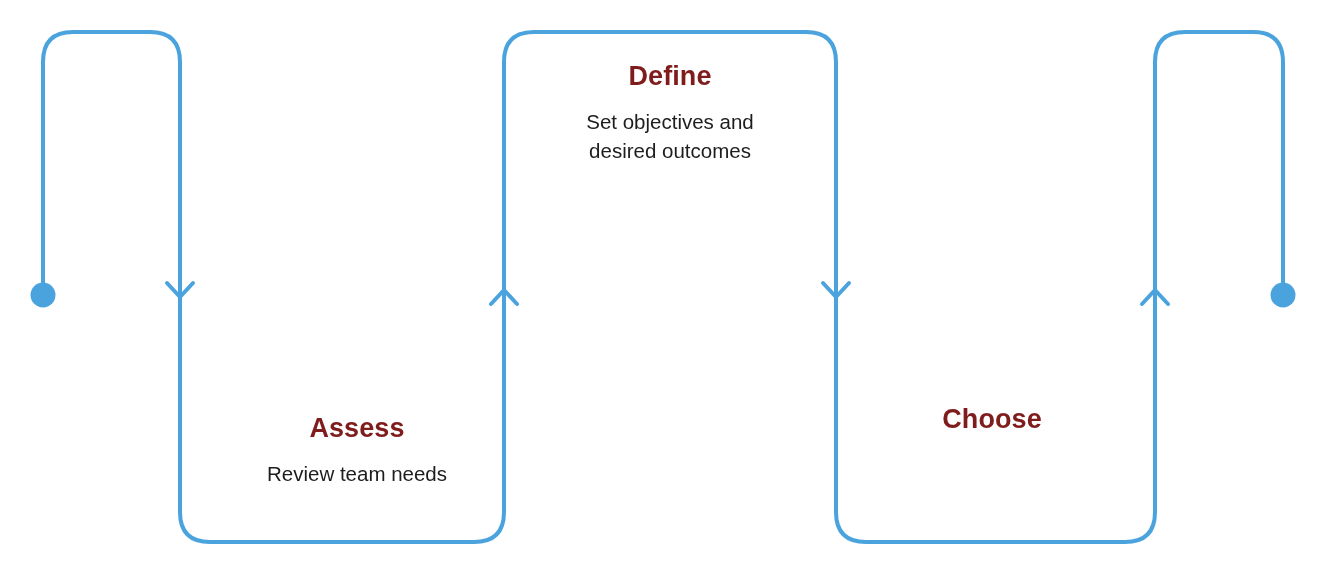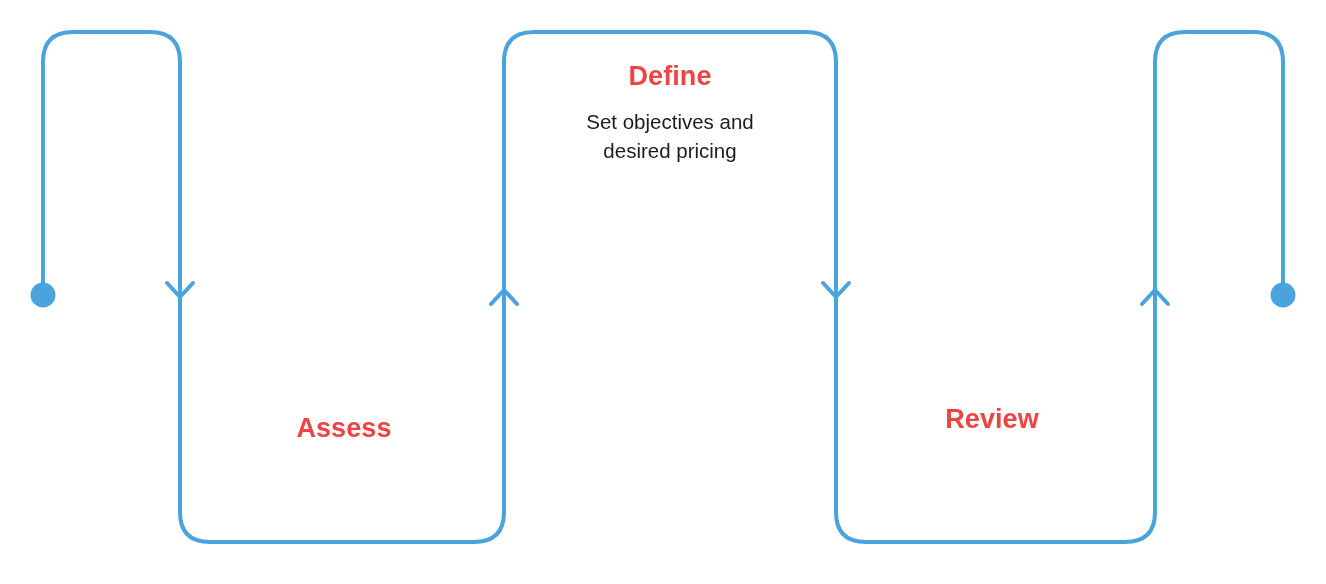--- a/index.html
+++ b/index.html
@@ -29,36 +29,36 @@
   }
   .step-label {
     position: absolute;
     text-align: center;
     line-height: 1.0;
     user-select: none;
   }
   .step-title {
     font-size: 27px;
     font-weight: bold;
-    color: #ef4444;
+    color: #7f1d1d;
     letter-spacing: 0.1px;
     margin: 0 0 11px 0;
     line-height: 1.05;
     white-space: nowrap;
   }
   .step-desc {
     font-size: 20.5px;
     font-weight: normal;
     color: #1d1d1f;
     line-height: 1.42;
     margin: 17px;
   }
   
   #label-assess {
-    left: 224px;
+    left: 237px;
     top: 414px;
     width: 240px;
   }
   #label-define {
     left: 550px;
     top: 62px;
     width: 240px;
   }
   #label-design {
     left: 872px;
@@ -113,29 +113,29 @@
       <path d="M 1142 304 L 1155 290 L 1168 304"></path>
     </g>
 
     <circle cx="43" cy="295" r="12.5" fill="#4BA3DE"></circle>
     <circle cx="1283" cy="295" r="12.5" fill="#4BA3DE"></circle>
   </svg>
 
   <div class="step-label" id="label-assess">
     <div class="step-title">Assess</div>
     <div class="step-desc">
-      <br>
+      <span>Review team needs</span><br>
     </div>
   </div>
 
   <div class="step-label" id="label-define">
     <div class="step-title">Define</div>
     <div class="step-desc">
       <span>Set objectives and</span><br>
-      <span>desired pricing</span>
+      <span>desired outcomes</span>
     </div>
   </div>
 
   <div class="step-label" id="label-design">
-    <div class="step-title">Review</div>
+    <div class="step-title">Choose</div>
   </div>
 
 </div>
 
 </body></html>

